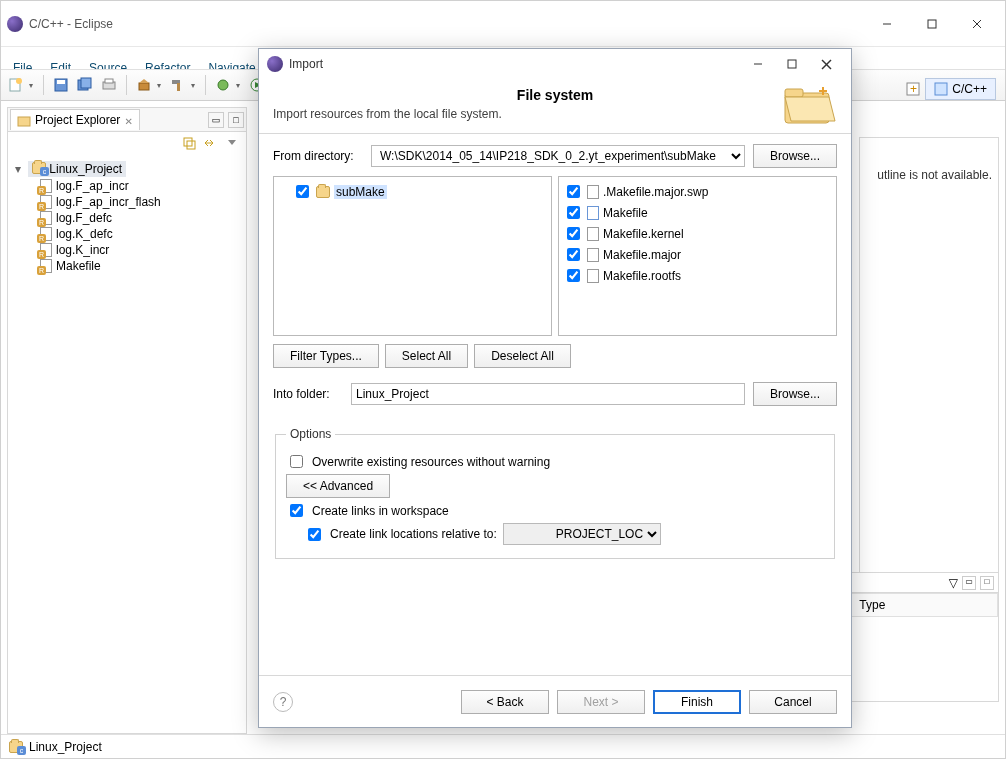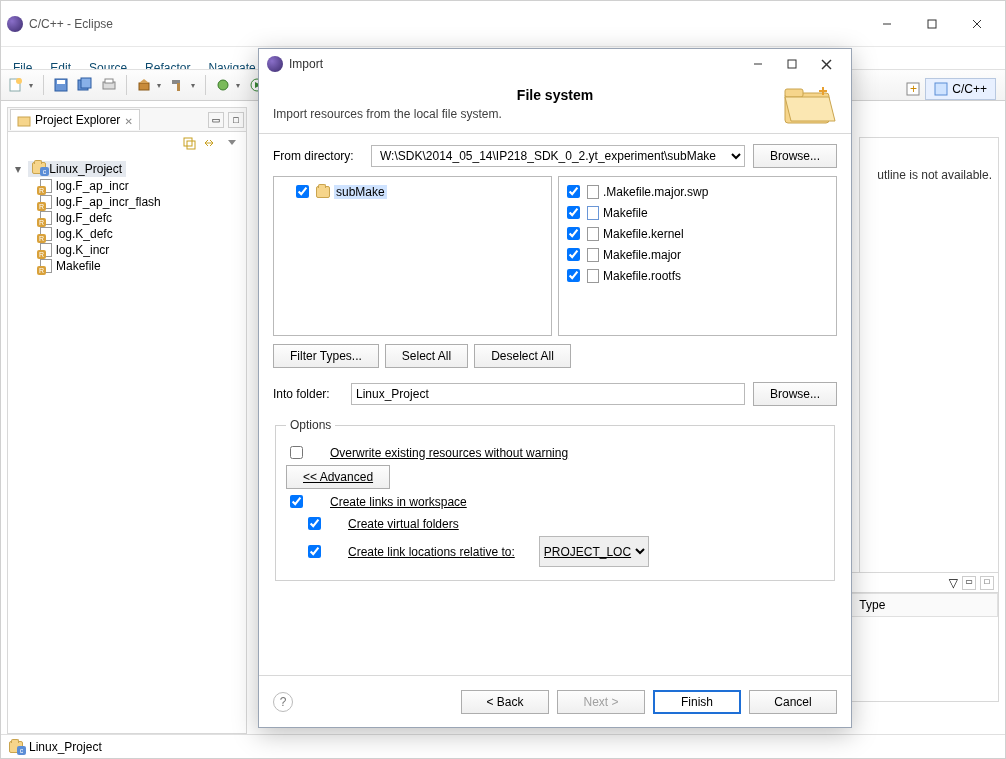--- a/index.html
+++ b/index.html
@@ -75,23 +75,23 @@
 select.dir, input.txt { flex: 1; height: 22px; border: 1px solid #b9b9b9; padding: 0 4px; background: #fff; }
 .btn { height: 24px; padding: 0 16px; border: 1px solid #adadad; background: linear-gradient(#fdfdfd,#efefef); }
 .btn.primary { border: 2px solid #1e6fd6; background: #fff; }
 .btn:disabled { color: #a0a0a0; }
 .dual-list { display: flex; gap: 6px; margin-bottom: 8px; }
 .listbox { flex: 1; height: 160px; border: 1px solid #b9b9b9; padding: 4px; overflow: auto; background: #fff; }
 .lb-row { display: flex; align-items: center; gap: 4px; padding: 1px 0; }
 .lb-row input[type=checkbox] { width: 13px; height: 13px; }
 .lb-row .sel { background: #cfe3ff; padding: 0 2px; }
 .btn-row { display: flex; gap: 6px; margin-bottom: 14px; }
-fieldset.opts { border: 1px solid #d0d0d0; padding: 8px 10px 10px; margin-top: 12px; }
+fieldset.opts { border: 1px solid #d0d0d0; padding: 8px 10px 10px; margin-top: 21px; }
 fieldset.opts legend { padding: 0 4px; color: #333; }
-.chk-row { display: flex; align-items: center; gap: 24px; margin: 3px 0; text-decoration: underline; }
+.chk-row { display: flex; align-items: center; gap: 6px; margin: 3px 0; }
 .chk-row.indent { padding-left: 18px; }
 .dlg-footer { height: 52px; border-top: 1px solid #d8d8d8; display: flex; align-items: center; padding: 0 14px; gap: 8px; }
 .dlg-footer .help { width: 20px; height: 20px; border: 1px solid #bbb; border-radius: 50%; display: flex; align-items: center; justify-content: center; color: #777; }
 .dlg-footer .spacer { flex: 1; }
 .dlg-footer .btn { width: 88px; }
 
 svg { display: block; }
 </style>
 </head>
 <body>
@@ -416,27 +416,23 @@
           <span>Overwrite existing resources without warning</span>
         </div>
       <div class="chk-row">
           <button class="btn">&lt;&lt; Advanced</button>
         </div>
       <div class="chk-row">
           <input type="checkbox" checked="" style="">
           <span>Create links in workspace</span>
         </div>
       <div class="chk-row indent">
-          <input type="checkbox" checked="" style="">
-          <span>Create virtual folders</span>
-        </div>
-      <div class="chk-row indent">
         <input type="checkbox" checked="" style="">
         <span>Create link locations relative to:</span>
-        <select style="height:31px;border:1px solid #b9b9b9;"><option>PROJECT_LOC</option></select>
+        <select style="height:22px;border:1px solid #b9b9b9;padding-left:48px;"><option>PROJECT_LOC</option></select>
       </div>
     </fieldset>
   </div>
 
   <div class="dlg-footer">
     <div class="help">?</div>
     <div class="spacer"></div>
     <button class="btn">&lt; Back</button>
     <button class="btn" disabled="">Next &gt;</button>
     <button class="btn primary">Finish</button>

